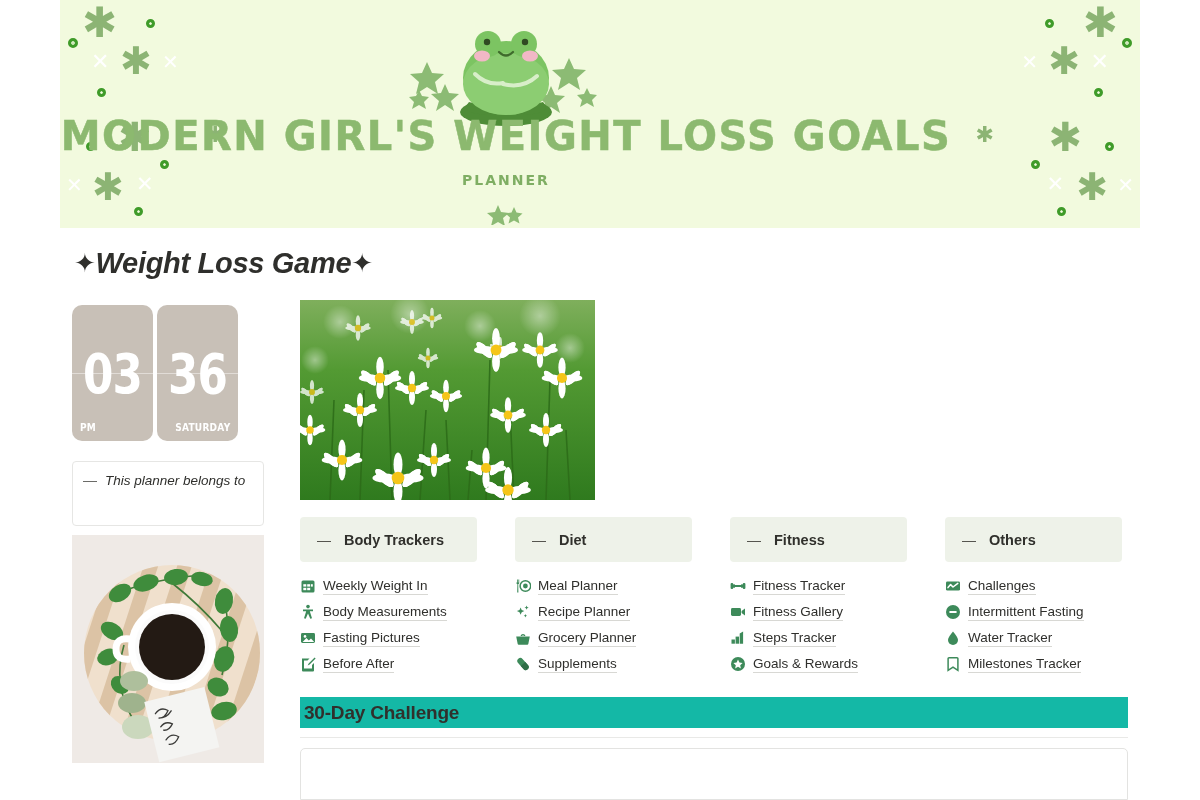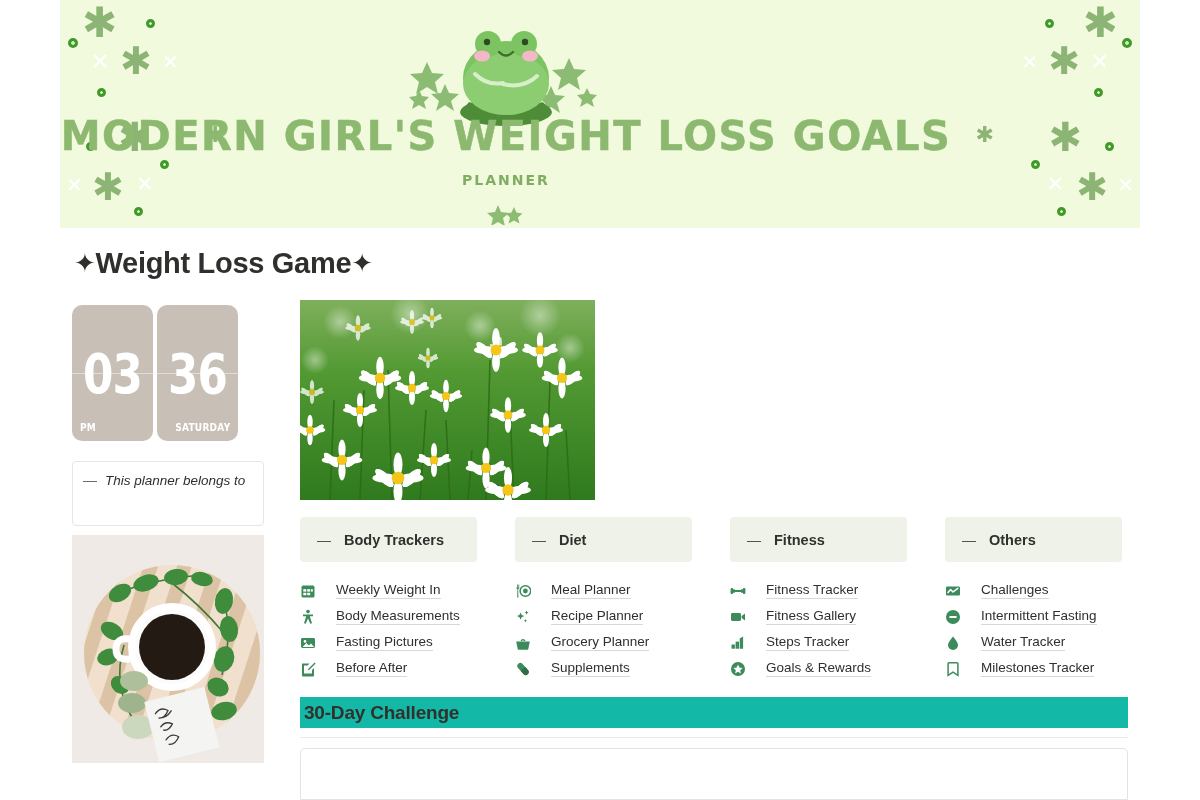--- a/index.html
+++ b/index.html
@@ -50,21 +50,21 @@
     font-family:"DejaVu Sans", sans-serif;
     font-weight:700; font-size:14px; letter-spacing:2px;
     color:#7fae63;
   }
   .banner-bottom-star { position:absolute; left:50%; top:203px; transform:translateX(-50%); }
 
   
   .page-title {
     position:absolute; left:74px; top:247px;
     font-size:29px; font-weight:700; color:#2f2f2c;
-    letter-spacing:-0.3px; white-space:nowrap;
+    letter-spacing:-0.3px; white-space:nowrap;font-style:italic;
   }
   .page-title .star { font-family:"DejaVu Sans", sans-serif; font-size:26px; vertical-align:1px; }
 
   
   .clock { position:absolute; left:72px; top:305px; width:166px; height:136px; display:flex; gap:4px; }
   .clock-card {
     position:relative; flex:1; background:#c8c0b7; border-radius:10px; overflow:hidden;
   }
   .clock-card::after {
     content:""; position:absolute; left:0; right:0; top:50%; height:1px;
@@ -111,21 +111,21 @@
   .col:nth-child(3){ left:430px; }
   .col:nth-child(4){ left:645px; }
   .col-head {
     height:45px; background:#eef2e9; border-radius:4px;
     display:flex; align-items:center; padding-left:17px; gap:13px;
   }
   .col-head .dash { color:#55554f; font-size:14px; }
   .col-head .htxt { font-size:14.5px; font-weight:700; color:#30302c; }
   .col-list { margin-top:11px; }
   .col-item {
-    display:flex; align-items:flex-end; gap:20px; height:26px;
+    display:flex; align-items:center; gap:7px; height:26px;
     white-space:nowrap;
   }
   .col-item .ico { width:16px; height:16px; flex:0 0 16px; display:block; }
   .col-item .lbl {
     font-size:13.5px; color:#2f2f2c;
     border-bottom:1px solid #d8d8d4; padding-bottom:1px; line-height:15px;
   }
 
   
   .sect {

